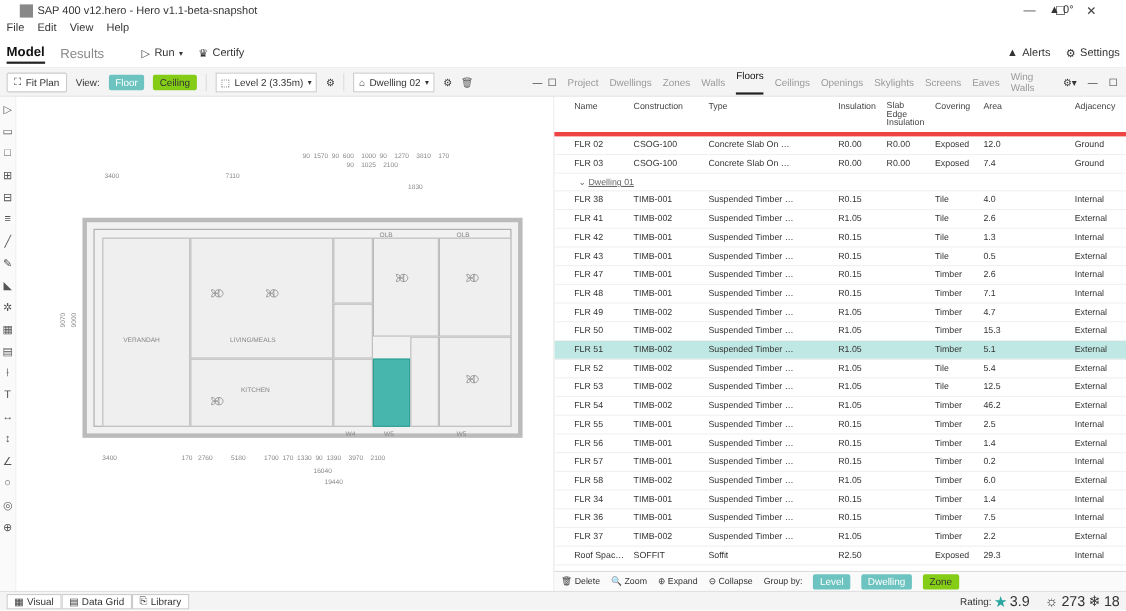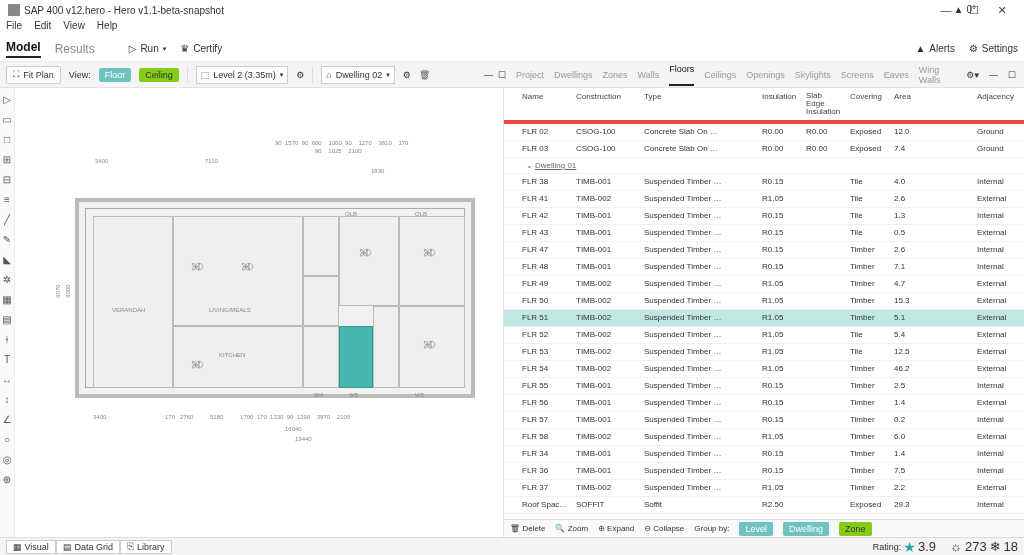--- a/index.html
+++ b/index.html
@@ -1,17 +1,17 @@
 <!DOCTYPE html>
 <html><head>
 <meta charset="utf-8">
 <style>
 * { box-sizing: border-box; margin: 0; padding: 0; font-family: "Segoe UI", Arial, sans-serif; }
 html, body { width: 1024px; height: 555px; overflow: hidden; background: #fff; color: #333; }
-.titlebar { height: 20px; display: flex; align-items: center; padding: 0 8px; font-size: 10px; background: #fff; }
+.titlebar { height: 20px; display: flex; align-items: center; padding: 0 18px; font-size: 10px; background: #fff; }
 .titlebar .title { flex: 1; }
 .titlebar .wbtn { width: 28px; text-align: center; font-size: 11px; color: #444; }
 .menubar { height: 16px; display: flex; gap: 12px; padding: 0 6px; font-size: 10px; color: #333; }
 .toprow { height: 26px; display: flex; align-items: center; padding: 0 6px; gap: 14px; border-bottom: 1px solid #eee; }
 .toprow .tab { font-size: 12px; color: #888; }
 .toprow .tab.active { color: #111; font-weight: 600; border-bottom: 2px solid #222; padding-bottom: 2px; }
 .toprow .spacer { flex: 1; }
 .iconbtn { font-size: 10px; color: #333; display: inline-flex; align-items: center; gap: 4px; }
 .row3 { height: 26px; display: flex; align-items: center; background: #f4f4f4; border-bottom: 1px solid #e2e2e2; font-size: 9px; }
 .row3 .left { flex: 0 0 508px; display: flex; align-items: center; gap: 8px; padding: 0 6px; }

